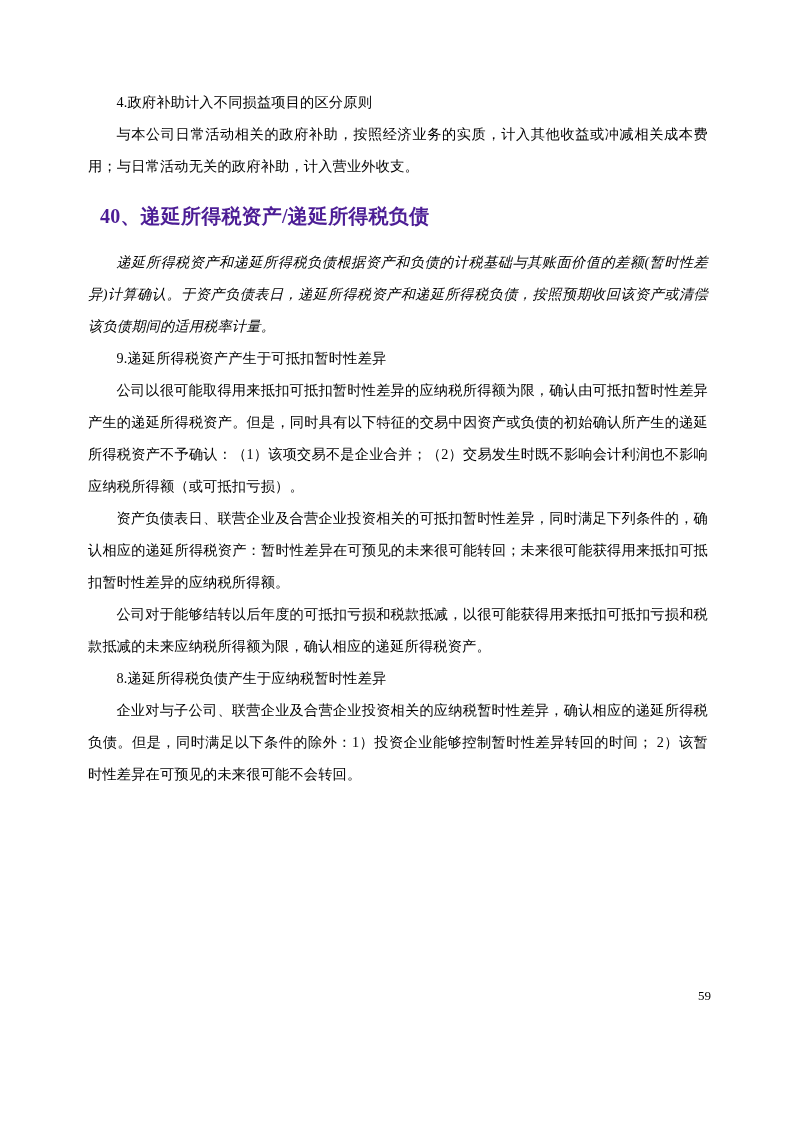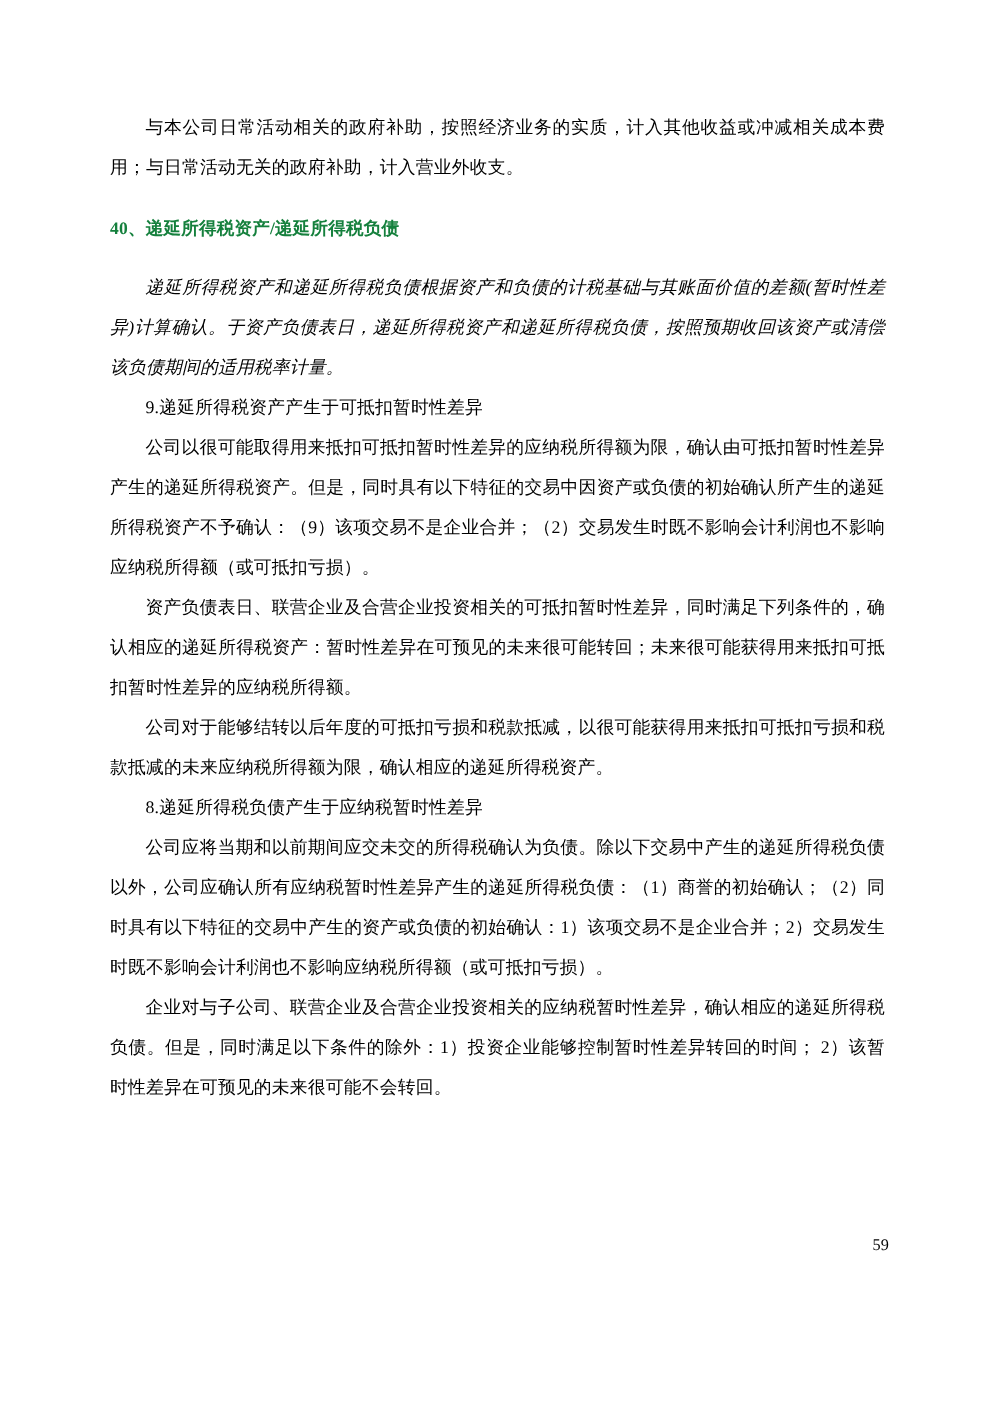--- a/index.html
+++ b/index.html
@@ -31,25 +31,25 @@
     color: #000000;
     text-align: justify;
     text-justify: inter-ideograph;
     margin: 0 0 0 0;
     letter-spacing: 0.2px;
   }
   .indent2 {
     text-indent: 2em;
   }
   .heading {
-    font-size: 14px;
+    font-size: 20px;
     line-height: 32px;
     font-weight: bold;
-    color: #15803d;
-    margin: 0;
+    color: #4c1d95;
+    margin: 12px;
     letter-spacing: 0.2px;
   }
   .gap-before-heading {
     margin-top: 18px;
   }
   .gap-after-heading {
     margin-top: 14px;
     font-style: italic;
   }
   .page-number {
@@ -60,38 +60,38 @@
     color: #000000;
     font-family: "Liberation Serif", "DejaVu Serif", serif;
   }
 </style>
 </head>
 <body>
 
 <div class="page">
   <div class="content">
 
+    <p class="para indent2">4.政府补助计入不同损益项目的区分原则</p>
 
     <p class="para indent2">与本公司日常活动相关的政府补助，按照经济业务的实质，计入其他收益或冲减相关成本费用；与日常活动无关的政府补助，计入营业外收支。</p>
 
     <p class="heading gap-before-heading">40、递延所得税资产/递延所得税负债</p>
 
     <p class="para indent2 gap-after-heading">递延所得税资产和递延所得税负债根据资产和负债的计税基础与其账面价值的差额(暂时性差异)计算确认。于资产负债表日，递延所得税资产和递延所得税负债，按照预期收回该资产或清偿该负债期间的适用税率计量。</p>
 
     <p class="para indent2">9.递延所得税资产产生于可抵扣暂时性差异</p>
 
-    <p class="para indent2">公司以很可能取得用来抵扣可抵扣暂时性差异的应纳税所得额为限，确认由可抵扣暂时性差异产生的递延所得税资产。但是，同时具有以下特征的交易中因资产或负债的初始确认所产生的递延所得税资产不予确认：（9）该项交易不是企业合并；（2）交易发生时既不影响会计利润也不影响应纳税所得额（或可抵扣亏损）。</p>
+    <p class="para indent2">公司以很可能取得用来抵扣可抵扣暂时性差异的应纳税所得额为限，确认由可抵扣暂时性差异产生的递延所得税资产。但是，同时具有以下特征的交易中因资产或负债的初始确认所产生的递延所得税资产不予确认：（1）该项交易不是企业合并；（2）交易发生时既不影响会计利润也不影响应纳税所得额（或可抵扣亏损）。</p>
 
     <p class="para indent2">资产负债表日、联营企业及合营企业投资相关的可抵扣暂时性差异，同时满足下列条件的，确认相应的递延所得税资产：暂时性差异在可预见的未来很可能转回；未来很可能获得用来抵扣可抵扣暂时性差异的应纳税所得额。</p>
 
     <p class="para indent2">公司对于能够结转以后年度的可抵扣亏损和税款抵减，以很可能获得用来抵扣可抵扣亏损和税款抵减的未来应纳税所得额为限，确认相应的递延所得税资产。</p>
 
     <p class="para indent2">8.递延所得税负债产生于应纳税暂时性差异</p>
 
-    <p class="para indent2">公司应将当期和以前期间应交未交的所得税确认为负债。除以下交易中产生的递延所得税负债以外，公司应确认所有应纳税暂时性差异产生的递延所得税负债：（1）商誉的初始确认；（2）同时具有以下特征的交易中产生的资产或负债的初始确认：1）该项交易不是企业合并；2）交易发生时既不影响会计利润也不影响应纳税所得额（或可抵扣亏损）。</p>
 
     <p class="para indent2">企业对与子公司、联营企业及合营企业投资相关的应纳税暂时性差异，确认相应的递延所得税负债。但是，同时满足以下条件的除外：1）投资企业能够控制暂时性差异转回的时间； 2）该暂时性差异在可预见的未来很可能不会转回。</p>
 
 
 
   </div>
 
   <div class="page-number">59</div>
 </div>
 

